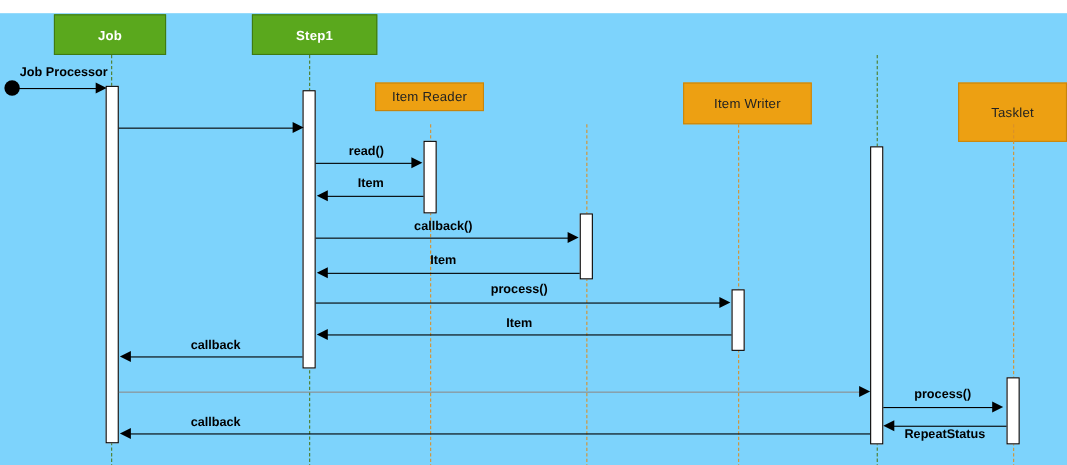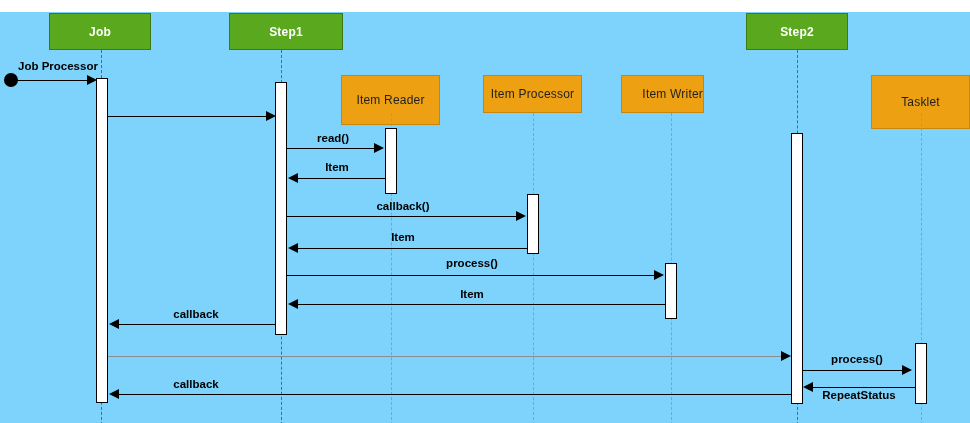--- a/index.html
+++ b/index.html
@@ -107,35 +107,29 @@
 <div id="diagram">
 
   <div class="participant green" style="left:49px; top:1px; width:102px; height:37px;">
     <span>Job</span>
   </div>
 
   <div class="participant green" style="left:229px; top:1px; width:114px; height:37px;">
     <span>Step1</span>
   </div>
 
-  <div class="participant orange" style="left:341px; top:63px; width:99px; height:50px;">
+  <div class="participant orange" style="left:341px; top:63px; width:99px; height:26px;">
     <span>Item Reader</span>
   </div>
 
-  <div class="participant orange" style="left:483px; top:63px; width:99px; height:38px;">
-    <span>Item Processor</span>
-  </div>
-
-  <div class="participant orange" style="left:621px; top:63px; width:83px; height:38px;justify-content:flex-end;">
+
+  <div class="participant orange" style="left:621px; top:63px; width:117px; height:38px;">
     <span>Item Writer</span>
   </div>
 
-  <div class="participant green" style="left:746px; top:1px; width:102px; height:37px;">
-    <span>Step2</span>
-  </div>
 
   <div class="participant orange" style="left:871px; top:63px; width:99px; height:54px;">
     <span>Tasklet</span>
   </div>
 
   <div class="lifeline green-line" style="left:101px; top:38px;  height:385px;"></div>
   <div class="lifeline green-line" style="left:281px; top:38px;  height:385px;"></div>
   <div class="lifeline orange-line" style="left:391px; top:101px; height:322px;"></div>
   <div class="lifeline orange-line" style="left:533px; top:101px; height:322px;"></div>
   <div class="lifeline orange-line" style="left:671px; top:101px; height:322px;"></div>

